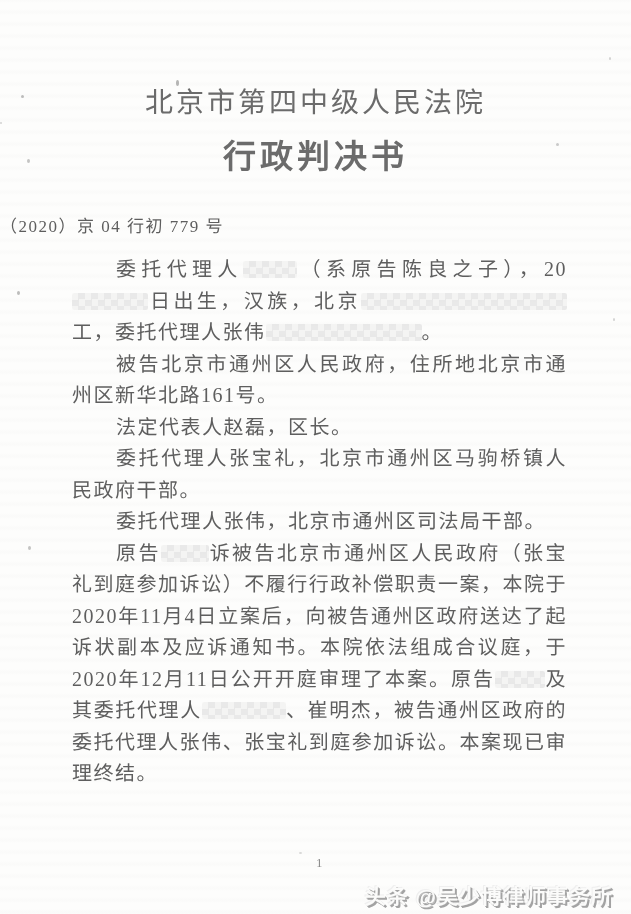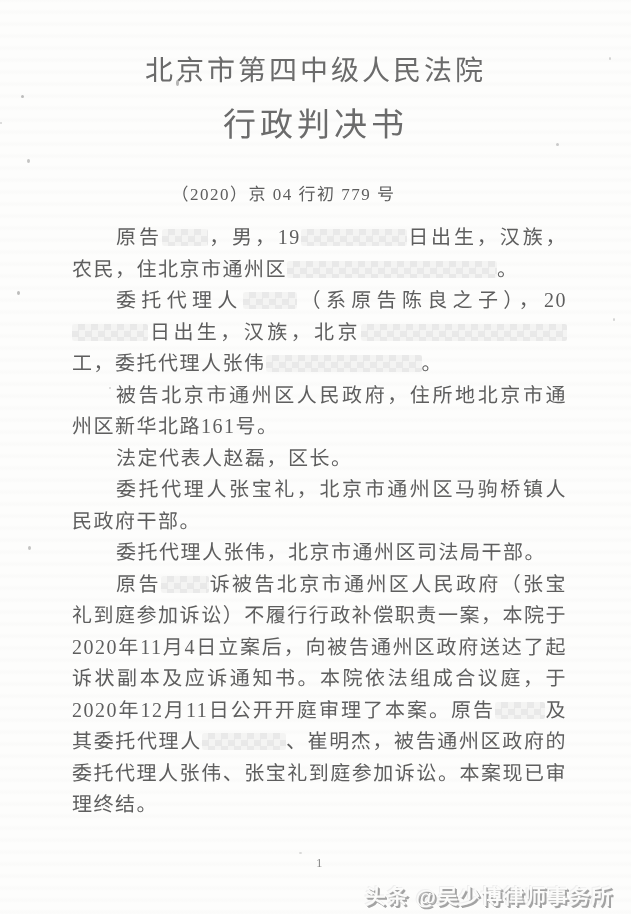--- a/index.html
+++ b/index.html
@@ -15,38 +15,38 @@
     background:var(--page-bg);
     background-image:repeating-linear-gradient(180deg,
       rgba(160,160,160,0.035) 0px, rgba(160,160,160,0.0) 3px,
       rgba(160,160,160,0.0) 9px, rgba(160,160,160,0.03) 12px);
     overflow:hidden;
     font-family:"Liberation Serif","DejaVu Serif",serif;
     color:var(--ink);
   }
   .court-name{
     margin:0;
-    padding-top:48px;
+    padding-top:80px;
     text-align:center;
     font-size:28px;
     font-weight:500;
     letter-spacing:3px;
     color:var(--title-ink);
   }
   .doc-type{
     margin:10px 0 0 0;
     text-align:center;
     font-size:33px;
-    font-weight:400;
+    font-weight:700;
     letter-spacing:4px;
     color:var(--title-ink);
   }
   .case-no{
     margin:34px 64px 0 0;
-    text-align:center;
+    text-align:left;
     font-size:17px;
     letter-spacing:1.5px;
     color:var(--ink);
   }
   .doc-body{
     margin:17px 64px 0 72px;
     font-size:20px;
     line-height:31.5px;
     letter-spacing:1.5px;
     text-align:justify;
@@ -103,21 +103,20 @@
   <span class="speck" style="left:109px;top:387px;width:2px;height:2px;opacity:.3"></span>
   <span class="speck" style="left:613px;top:318px;width:2px;height:3px;opacity:.3"></span>
   <span class="speck" style="left:299px;top:852px;width:3px;height:2px;opacity:.25"></span>
 
   <h1 class="court-name">北京市第四中级人民法院</h1>
   <h2 class="doc-type">行政判决书</h2>
 
   <div class="case-no">（2020）京 04 行初 779 号</div>
 
   <div class="doc-body" id="doc-body">
-      <p><span>原告</span><span class="redact" style="width: 46px;"></span><span>，男，19</span><span class="redact" style="width: 106px;"></span><span>日出生，汉族，农民，住北京市通州区</span><span class="redact" style="width: 210px;"></span><span>。</span></p>
       <p><span>委托代理人</span><span class="redact" style="width: 54px;"></span><span>（系原告陈良之子），20</span><span class="redact" style="width: 76px;"></span><span>日出生，汉族，北京</span><span class="redact" style="width: 206px;"></span><span>工，委托代理人张伟</span><span class="redact" style="width: 156px;"></span><span>。</span></p>
       <p><span>被告北京市通州区人民政府，住所地北京市通州区新华北路161号。</span></p>
       <p><span>法定代表人赵磊，区长。</span></p>
       <p><span>委托代理人张宝礼，北京市通州区马驹桥镇人民政府干部。</span></p>
       <p><span>委托代理人张伟，北京市通州区司法局干部。</span></p>
       <p><span>原告</span><span class="redact" style="width: 48px;"></span><span>诉被告北京市通州区人民政府（张宝礼到庭参加诉讼）不履行行政补偿职责一案，本院于2020年11月4日立案后，向被告通州区政府送达了起诉状副本及应诉通知书。本院依法组成合议庭，于2020年12月11日公开开庭审理了本案。原告</span><span class="redact" style="width: 50px;"></span><span>及其委托代理人</span><span class="redact" style="width: 84px;"></span><span>、崔明杰，被告通州区政府的委托代理人张伟、张宝礼到庭参加诉讼。本案现已审理终结。</span></p>
     </div>
 
   <div class="page-num">1</div>
 

